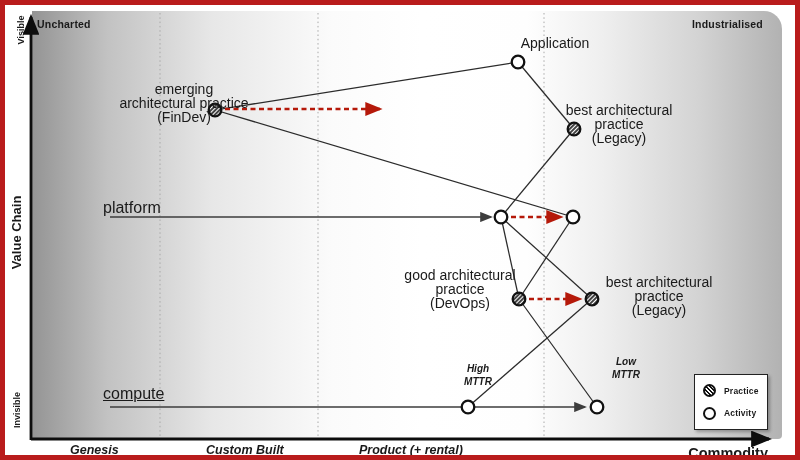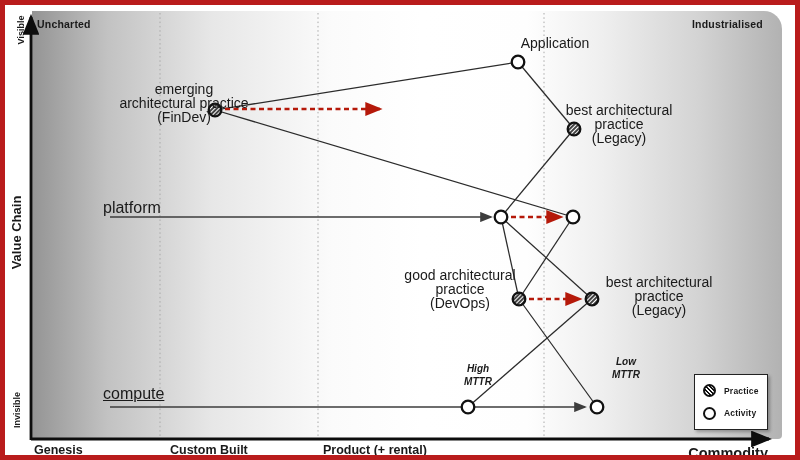--- a/index.html
+++ b/index.html
@@ -18,21 +18,21 @@
   .corner-label{position:absolute;font-size:10.5px;font-weight:bold;letter-spacing:.2px;}
   .node-label{
     position:absolute;transform:translateX(-50%);text-align:center;
     font-size:14px;line-height:14px;white-space:pre-line;
   }
   .row-label{position:absolute;font-size:16px;font-weight:500;}
   .mttr-label{
     position:absolute;transform:translateX(-50%);text-align:center;
     font-size:10px;line-height:12.5px;font-style:italic;font-weight:600;white-space:pre-line;
   }
-  .stage-label{position:absolute;top:438px;font-size:12.5px;font-weight:600;}
+  .stage-label{position:absolute;top:438px;font-size:12.5px;font-style:italic;font-weight:600;margin-left:36px;}
   .evolution-label{position:absolute;top:440px;right:27px;font-size:14.5px;font-weight:bold;}
   .vlabel{position:absolute;transform:rotate(-90deg);text-align:center;}
   .value-chain{left:-34px;top:220px;width:90px;font-size:13px;font-weight:bold;}
   .vis-label{width:60px;font-size:9px;font-weight:600;}
   .legend{
     position:absolute;left:689px;top:369px;width:74px;height:56px;z-index:3;
     background:#fff;border:1.6px solid #222;box-sizing:border-box;
     box-shadow:2px 2px 3px rgba(0,0,0,.28);
     display:flex;flex-direction:column;justify-content:space-evenly;padding-left:8px;
   }

